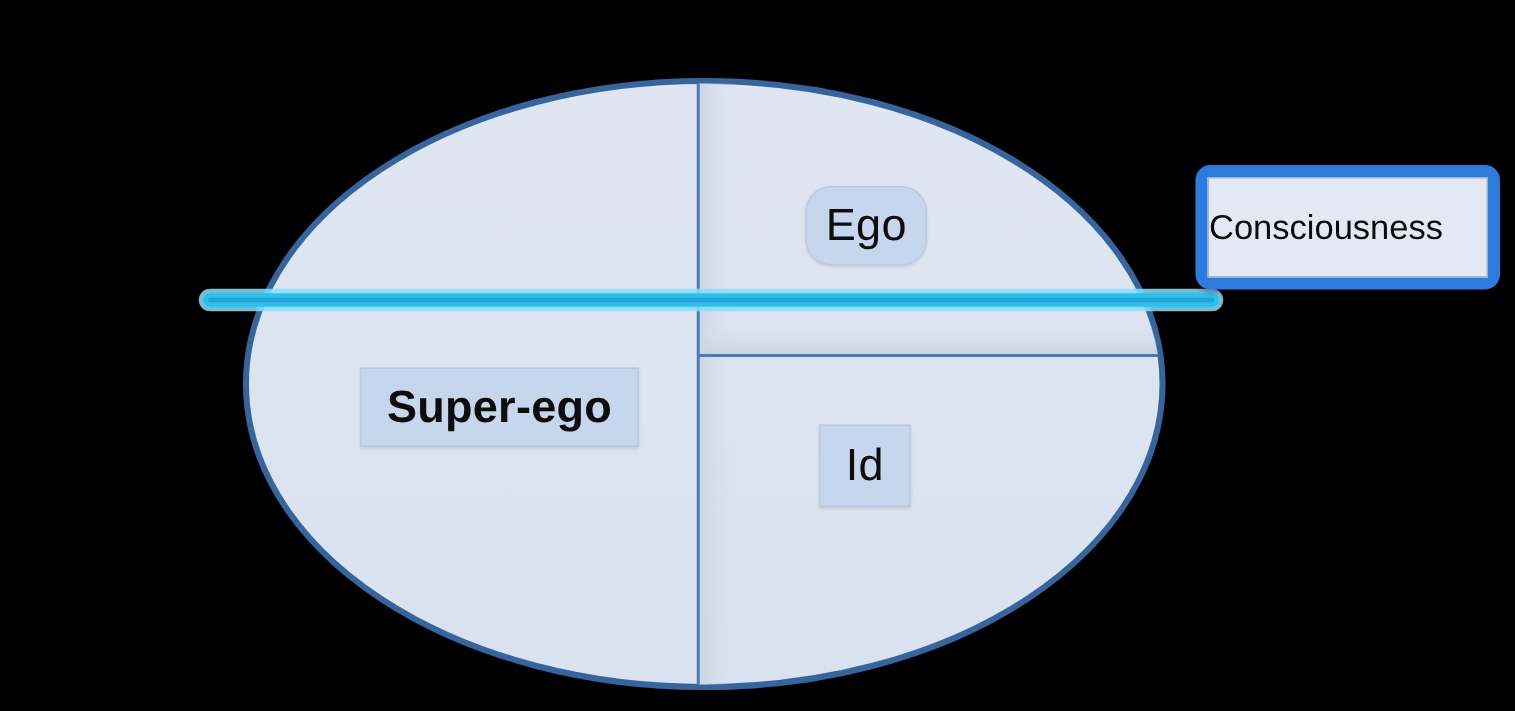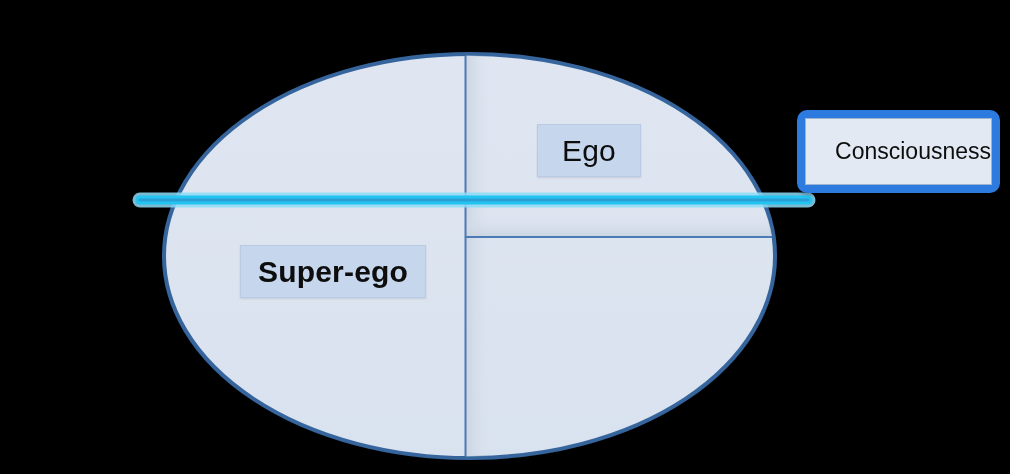--- a/index.html
+++ b/index.html
@@ -31,23 +31,24 @@
     align-items: center;
     justify-content: center;
     color: #0d0d0d;
     font-family: "Liberation Sans", sans-serif;
     letter-spacing: 0.2px;
     box-shadow: 0 1px 2px rgba(0,0,0,0.10);
   }
   #label-ego {
     left: 537px;
     top: 124px;
-    width: 104px;
+    width: 81px;
     height: 53px;
     font-size: 30px;
+    border-radius: 17px;
   }
   #label-superego {
     left: 240px;
     top: 245px;
     width: 186px;
     height: 53px;
     font-size: 30px;
     font-weight: bold;
   }
   #label-id {
@@ -70,21 +71,21 @@
     box-shadow: 0 2px 3px rgba(0,0,0,0.25);
   }
   #consciousness-inner {
     box-sizing: border-box;
     width: 100%;
     height: 100%;
     background: #e3e9f3;
     border: 1px solid #9fb3d0;
     display: flex;
     align-items: center;
-    justify-content: flex-end;
+    justify-content: flex-start;
     color: #0d0d0d;
     font-size: 23px;
     font-family: "Liberation Sans", sans-serif;
   }
 </style>
 </head>
 <body>
 
 <div id="stage">
 
@@ -133,20 +134,23 @@
   </svg>
 
   <div class="psyche-label" id="label-ego">
     <span>Ego</span>
   </div>
 
   <div class="psyche-label" id="label-superego">
     <span>Super-ego</span>
   </div>
 
+  <div class="psyche-label" id="label-id">
+    <span>Id</span>
+  </div>
 
   <div id="consciousness-box">
     <div id="consciousness-inner">
       <span>Consciousness</span>
     </div>
   </div>
 
 </div>
 
 </body></html>

